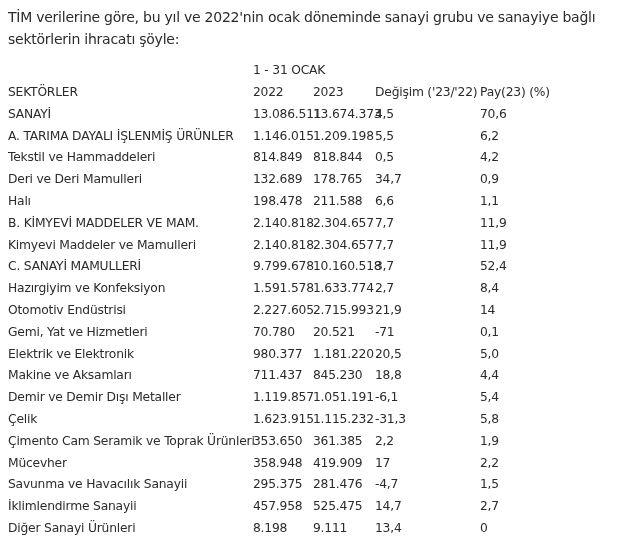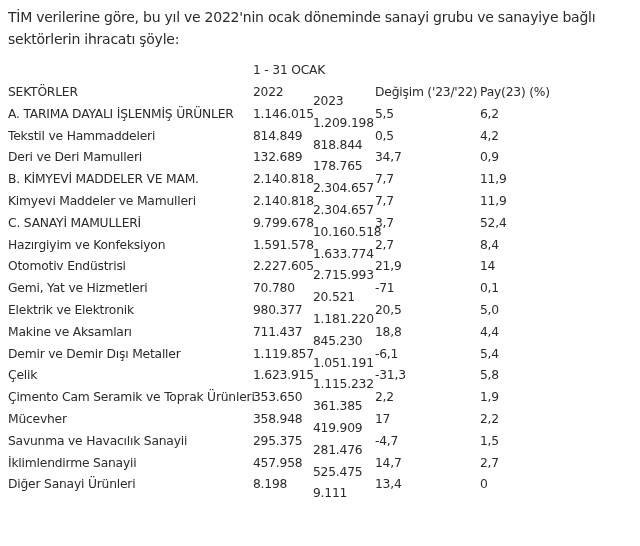--- a/index.html
+++ b/index.html
@@ -45,41 +45,48 @@
       line-height: 21.8px;
       white-space: nowrap;
     }
     .cell {
       position: absolute;
       top: 0;
       white-space: nowrap;
     }
     .c-label { left: 8px; }
     .c-y2022 { left: 253px; }
-    .c-y2023 { left: 313px; margin-top: 9px; }
+    .c-y2023 { left: 313px; }
     .c-change { left: 375px; }
     .c-share { left: 480px; }
   </style>
 </head>
 <body>
 
 <div class="intro">TİM verilerine göre, bu yıl ve 2022'nin ocak döneminde sanayi grubu ve sanayiye bağlı sektörlerin ihracatı şöyle:</div>
 
 <div class="period">1 - 31 OCAK</div>
 
 <div class="table">
   <div class="row">
     <span class="cell c-label">SEKTÖRLER</span>
     <span class="cell c-y2022">2022</span>
     <span class="cell c-y2023">2023</span>
     <span class="cell c-change">Değişim ('23/'22)</span>
     <span class="cell c-share">Pay(23) (%)</span>
   </div>
   <div id="rows">
       <div class="row">
+        <span class="cell c-label">SANAYİ</span>
+        <span class="cell c-y2022">13.086.511</span>
+        <span class="cell c-y2023">13.674.373</span>
+        <span class="cell c-change">4,5</span>
+        <span class="cell c-share">70,6</span>
+      </div>
+      <div class="row">
         <span class="cell c-label">A. TARIMA DAYALI İŞLENMİŞ ÜRÜNLER</span>
         <span class="cell c-y2022">1.146.015</span>
         <span class="cell c-y2023">1.209.198</span>
         <span class="cell c-change">5,5</span>
         <span class="cell c-share">6,2</span>
       </div>
       <div class="row">
         <span class="cell c-label">Tekstil ve Hammaddeleri</span>
         <span class="cell c-y2022">814.849</span>
         <span class="cell c-y2023">818.844</span>
@@ -87,20 +94,27 @@
         <span class="cell c-share">4,2</span>
       </div>
       <div class="row">
         <span class="cell c-label">Deri ve Deri Mamulleri</span>
         <span class="cell c-y2022">132.689</span>
         <span class="cell c-y2023">178.765</span>
         <span class="cell c-change">34,7</span>
         <span class="cell c-share">0,9</span>
       </div>
       <div class="row">
+        <span class="cell c-label">Halı</span>
+        <span class="cell c-y2022">198.478</span>
+        <span class="cell c-y2023">211.588</span>
+        <span class="cell c-change">6,6</span>
+        <span class="cell c-share">1,1</span>
+      </div>
+      <div class="row">
         <span class="cell c-label">B. KİMYEVİ MADDELER VE MAM.</span>
         <span class="cell c-y2022">2.140.818</span>
         <span class="cell c-y2023">2.304.657</span>
         <span class="cell c-change">7,7</span>
         <span class="cell c-share">11,9</span>
       </div>
       <div class="row">
         <span class="cell c-label">Kimyevi Maddeler ve Mamulleri</span>
         <span class="cell c-y2022">2.140.818</span>
         <span class="cell c-y2023">2.304.657</span>

